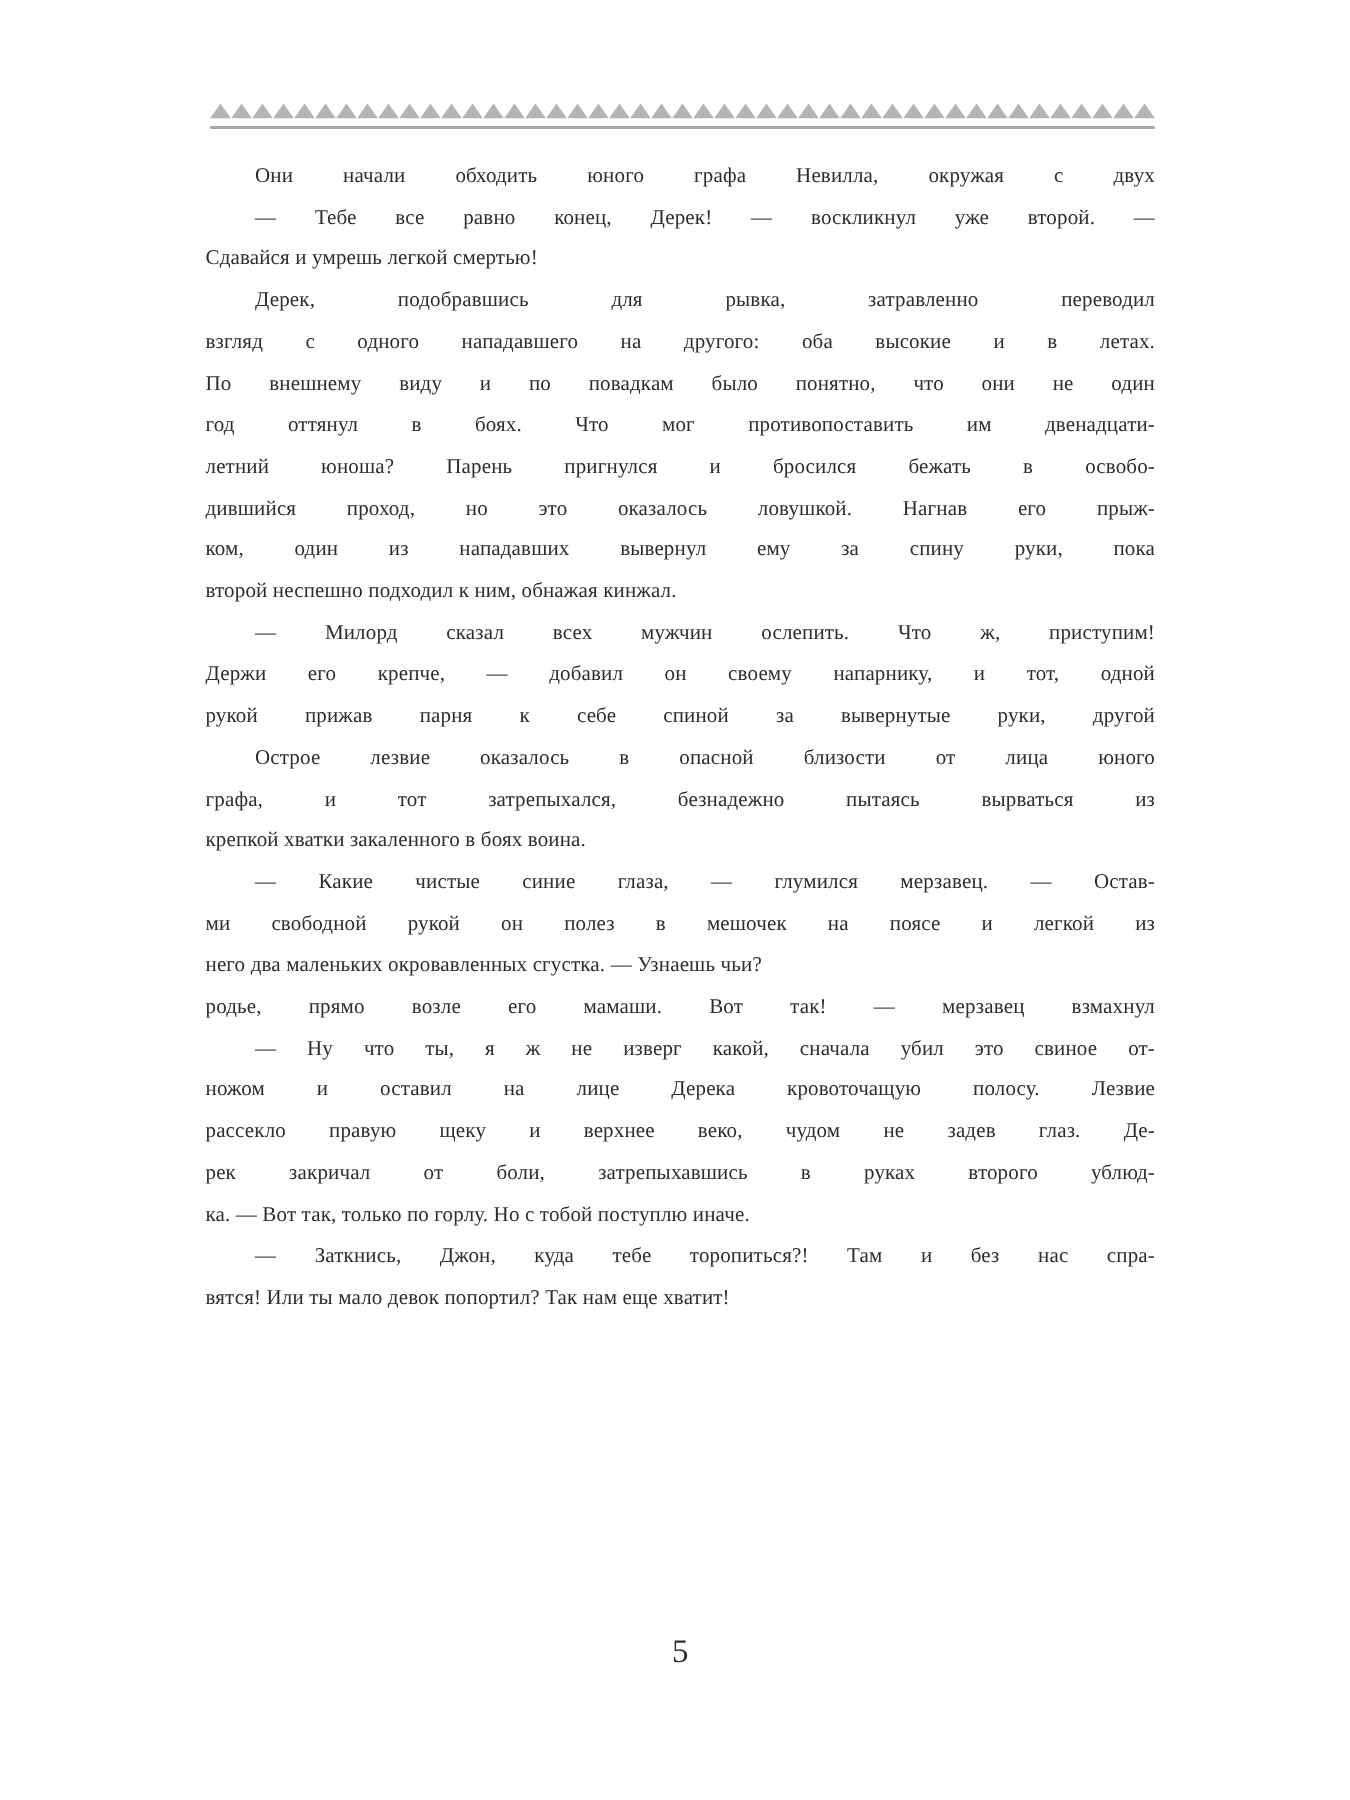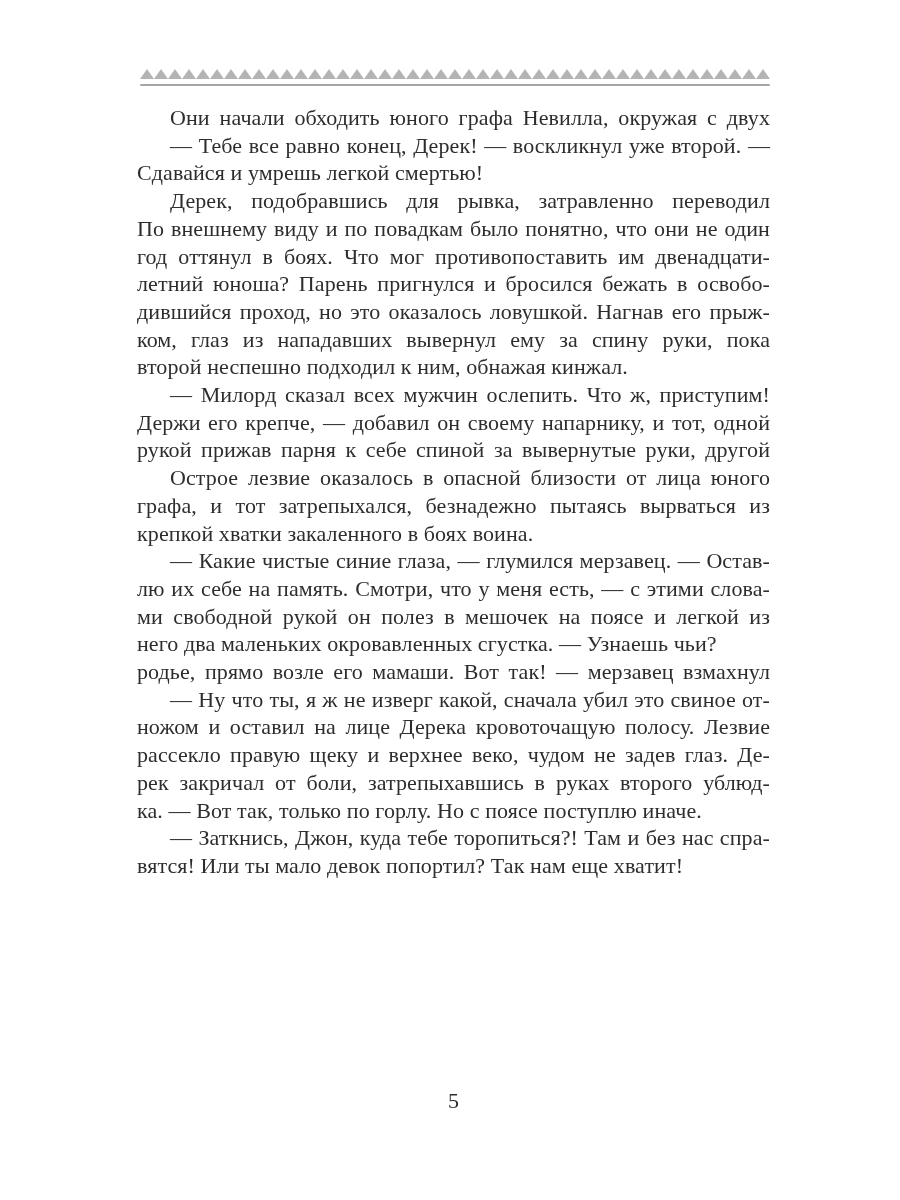--- a/index.html
+++ b/index.html
@@ -31,21 +31,21 @@
   .ornament-rule {
     height: 2px;
     margin-top: 5px;
     border-radius: 1px;
   }
   .text-block {
     position: absolute;
     left: 137px;
     top: 104px;
     width: 633px;
-    font-size: 22px;
+    font-size: 14px;
     line-height: 27.7px;
     letter-spacing: 0.1px;
   }
   .para {
     margin: 0;
   }
   .line {
     text-align: justify;
     text-align-last: justify;
     white-space: normal;
@@ -124,50 +124,50 @@
   <div class="text-block" style="color: rgb(45, 45, 45);">
       <div class="para">
         <div class="line first">Они начали обходить юного графа Невилла, окружая с двух</div>
       </div>
       <div class="para">
         <div class="line first">— Тебе все равно конец, Дерек! — воскликнул уже второй. —</div>
         <div class="line last">Сдавайся и умрешь легкой смертью!</div>
       </div>
       <div class="para">
         <div class="line first">Дерек, подобравшись для рывка, затравленно переводил</div>
+        <div class="line">взгляд с одного нападавшего на другого: оба высокие и в летах.</div>
         <div class="line">По внешнему виду и по повадкам было понятно, что они не один</div>
         <div class="line">год оттянул в боях. Что мог противопоставить им двенадцати-</div>
         <div class="line">летний юноша? Парень пригнулся и бросился бежать в освобо-</div>
         <div class="line">дившийся проход, но это оказалось ловушкой. Нагнав его прыж-</div>
-        <div class="line">ком, глаз из нападавших вывернул ему за спину руки, пока</div>
+        <div class="line">ком, один из нападавших вывернул ему за спину руки, пока</div>
         <div class="line last">второй неспешно подходил к ним, обнажая кинжал.</div>
       </div>
       <div class="para">
         <div class="line first">— Милорд сказал всех мужчин ослепить. Что ж, приступим!</div>
         <div class="line">Держи его крепче, — добавил он своему напарнику, и тот, одной</div>
         <div class="line">рукой прижав парня к себе спиной за вывернутые руки, другой</div>
       </div>
       <div class="para">
         <div class="line first">Острое лезвие оказалось в опасной близости от лица юного</div>
         <div class="line">графа, и тот затрепыхался, безнадежно пытаясь вырваться из</div>
         <div class="line last">крепкой хватки закаленного в боях воина.</div>
       </div>
       <div class="para">
         <div class="line first">— Какие чистые синие глаза, — глумился мерзавец. — Остав-</div>
-        <div class="line">лю их себе на память. Смотри, что у меня есть, — с этими слова-</div>
         <div class="line">ми свободной рукой он полез в мешочек на поясе и легкой из</div>
         <div class="line last">него два маленьких окровавленных сгустка. — Узнаешь чьи?</div>
       </div>
       <div class="para">
         <div class="line">родье, прямо возле его мамаши. Вот так! — мерзавец взмахнул</div>
         <div class="line first">— Ну что ты, я ж не изверг какой, сначала убил это свиное от-</div>
         <div class="line">ножом и оставил на лице Дерека кровоточащую полосу. Лезвие</div>
         <div class="line">рассекло правую щеку и верхнее веко, чудом не задев глаз. Де-</div>
         <div class="line">рек закричал от боли, затрепыхавшись в руках второго ублюд-</div>
-        <div class="line last">ка. — Вот так, только по горлу. Но с поясе поступлю иначе.</div>
+        <div class="line last">ка. — Вот так, только по горлу. Но с тобой поступлю иначе.</div>
       </div>
       <div class="para">
       </div>
       <div class="para">
         <div class="line first">— Заткнись, Джон, куда тебе торопиться?! Там и без нас спра-</div>
         <div class="line last">вятся! Или ты мало девок попортил? Так нам еще хватит!</div>
       </div>
     </div>
 
   <div class="page-number" style="color: rgb(45, 45, 45);">5</div>

